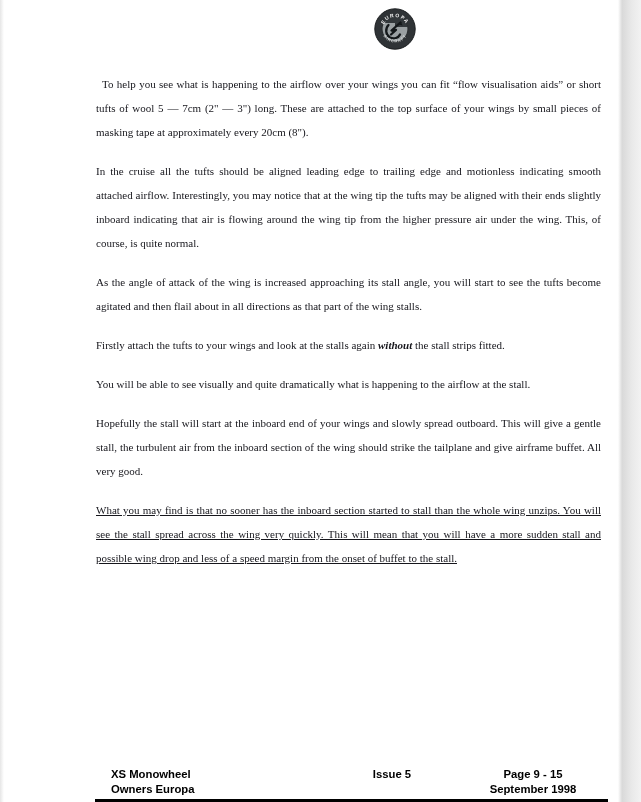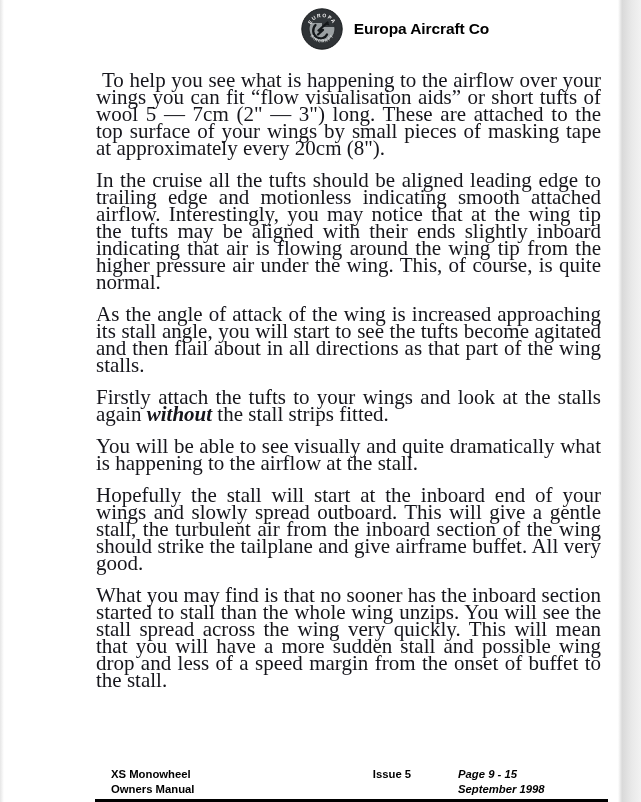--- a/index.html
+++ b/index.html
@@ -71,29 +71,29 @@
   #content {
     position: absolute;
     left: 96px;
     top: 72px;
     width: 505px;
   }
 
   p.para {
     margin: 0 0 15px 0;
     font-family: "Liberation Serif", "DejaVu Serif", serif;
-    font-size: 21px;
-    line-height: 17px;
+    font-size: 11px;
+    line-height: 24px;
     color: #16161c;
     text-align: justify;
     text-justify: inter-word;
     -webkit-hyphens: none;
     hyphens: none;
   }
-  p.para:last-child { margin-bottom: 0; }
+  p.para:last-child { margin-bottom: 0; text-decoration: underline; }
   p.para.indent { text-indent: 6px; }
 
   b.bi {
     font-weight: bold;
     font-style: italic;
     margin-top: 12px;
   }
 
   
   #footer {
@@ -108,21 +108,21 @@
     color: #000000;
   }
   .footer-row {
     display: flex;
     align-items: baseline;
     width: 100%;
     gap: 36px;
   }
   .fcol-left   { flex: 0 0 215px; text-align: left;   white-space: nowrap; }
   .fcol-center { flex: 1 1 auto;  text-align: center; white-space: nowrap; }
-  .fcol-right  { flex: 0 0 150px; text-align: left;  white-space: nowrap; font-style: italic; }
+  .fcol-right  { flex: 0 0 150px; text-align: center;  white-space: nowrap; }
 
   #footer-rule {
     position: absolute;
     left: 95px;
     bottom: 0px;
     width: 513px;
     height: 3px;
     background: #000000;
   }
 </style>
@@ -162,21 +162,20 @@
 
         <text font-family="'Liberation Sans','DejaVu Sans',sans-serif" font-size="5.1" font-weight="bold" fill="#f2f2f2" letter-spacing="1.15">
           <textPath href="#arcTop" startOffset="50%" text-anchor="middle">EUROPA</textPath>
         </text>
         <text font-family="'Liberation Sans','DejaVu Sans',sans-serif" font-size="4.1" font-weight="bold" fill="#d7d9da" letter-spacing="0.85">
           <textPath href="#arcBot" startOffset="50%" text-anchor="middle">AIRCRAFT</textPath>
         </text>
       </svg>
     </div>
 
-    <div id="brand-title">Europa Aircraft Co</div>
   </div>
 
   <div id="content">
 
     <p class="para indent">To help you see what is happening to the airflow over your wings you can fit “flow visualisation aids” or short tufts of wool 5 — 7cm (2" — 3") long.  These are attached to the top surface of your wings by small pieces of masking tape at approximately every 20cm (8").</p>
 
     <p class="para">In the cruise all the tufts should be aligned leading edge to trailing edge and motionless indicating smooth attached airflow.  Interestingly, you may notice that at the wing tip the tufts may be aligned with their ends slightly inboard indicating that air is flowing around the wing tip from the higher pressure air under the wing.  This, of course, is quite normal.</p>
 
     <p class="para">As the angle of attack of the wing is increased approaching its stall angle, you will start to see the tufts become agitated and then flail about in all directions as that part of the wing stalls.</p>
 
@@ -189,21 +188,21 @@
     <p class="para">What you may find is that no sooner has the inboard section started to stall than the whole wing unzips.  You will see the stall spread across the wing very quickly.  This will mean that you will have a more sudden stall and possible wing drop and less of a speed margin from the onset of buffet to the stall.</p>
   </div>
 
   <div id="footer">
     <div class="footer-row">
       <div class="fcol-left">XS Monowheel</div>
       <div class="fcol-center">Issue 5</div>
       <div class="fcol-right">Page 9 - 15</div>
     </div>
     <div class="footer-row">
-      <div class="fcol-left">Owners Manual</div>
+      <div class="fcol-left">Owners Europa</div>
       <div class="fcol-center"></div>
       <div class="fcol-right">September 1998</div>
     </div>
   </div>
 
   <div id="footer-rule"></div>
 
 </div>
 
 </body></html>

